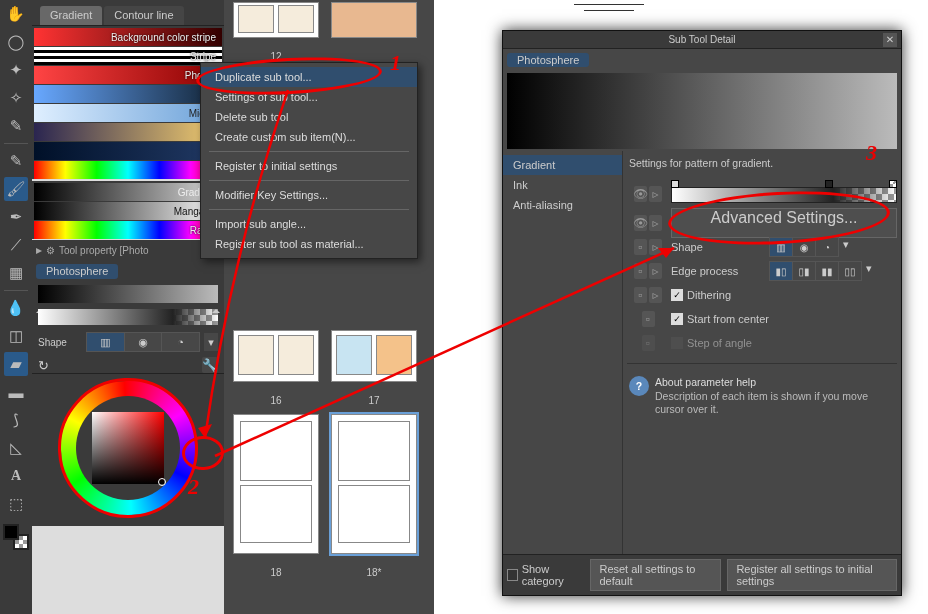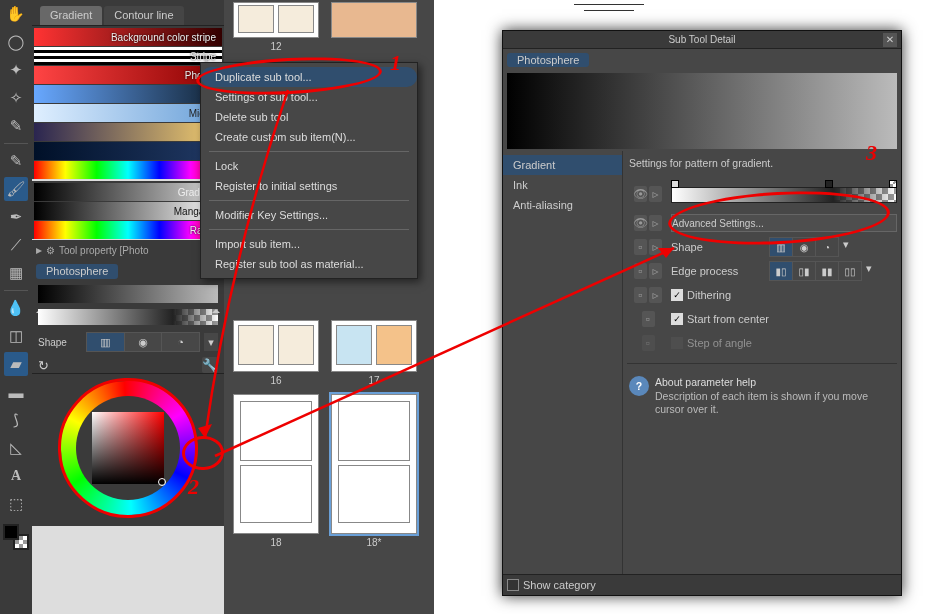--- a/index.html
+++ b/index.html
@@ -69,30 +69,30 @@
   .color-wheel .ring-hole { position:absolute; inset:18px; border-radius:50%; background:#3a3a3a; }
   .color-wheel .square { position:absolute; left:34px; top:34px; width:72px; height:72px;
     background:linear-gradient(to top, #000, rgba(0,0,0,0)),
                linear-gradient(to right, #FFF, #F00);
   }
   .color-wheel .cursor { position:absolute; width:8px; height:8px; border:1px solid #fff; border-radius:50%; left:100px; top:100px; }
 
   
   .thumb-col { position:absolute; left:224px; top:0; width:210px; height:614px; background:#474747; overflow:hidden; }
   .thumb-grid { display:flex; flex-wrap:wrap; gap:6px; padding:2px 6px 6px; }
-  .thumb { width:92px; background:#474747; display:flex; flex-direction:column; align-items:center; gap:3px; }
+  .thumb { width:92px; background:#474747; display:flex; flex-direction:column; align-items:center; gap:13px; }
   .thumb .page { width:86px; height:110px; background:#FFF; border:1px solid #888; position:relative; overflow:hidden; }
   .thumb .page.sel { outline:2px solid #6AA0D8; }
   .thumb .cap { font-size:10px; color:#ccc; }
   .thumb .page.big { height:140px; }
   .thumb .mini-panel { position:absolute; border:1px solid #888; background:#F5ECDC; }
 
   
   .ctx-menu { position:absolute; left:200px; top:62px; width:218px; background:#474747; border:1px solid #222; box-shadow:3px 3px 8px rgba(0,0,0,.5); padding:4px 0; z-index:20; }
-  .ctx-menu .mi { padding:4px 14px; font-size:11px; color:#DDD; cursor:pointer;border-radius:10px; }
+  .ctx-menu .mi { padding:4px 14px; font-size:11px; color:#DDD; cursor:pointer; }
   .ctx-menu .mi.hover { background:#304e6e; }
   .ctx-menu .sep { height:1px; background:#666; margin:4px 8px; }
 
   
   .canvas { position:absolute; left:434px; top:0; right:0; bottom:0; background:#FFF; }
   .canvas .mark { position:absolute; border-top:1px solid #333; }
 
   
   .stdet { position:absolute; left:502px; top:30px; width:400px; height:566px; background:#474747; border:1px solid #111; box-shadow:0 0 14px rgba(0,0,0,.8); z-index:15; display:flex; flex-direction:column; }
   .stdet .titlebar { height:18px; background:#3a3a3a; display:flex; align-items:center; justify-content:center; position:relative; border-bottom:1px solid #222; }
@@ -125,21 +125,21 @@
   .stdet .grad-edit .stop.s1 { left:0; }
   .stdet .grad-edit .stop.s2 { left:68%; background:#222; }
   .stdet .grad-edit .stop.s3 { right:0;
     background:
       linear-gradient(45deg,#999 25%,transparent 25%,transparent 75%,#999 75%),
       linear-gradient(45deg,#999 25%,#fff 25%,#fff 75%,#999 75%);
     background-size:6px 6px, 6px 6px;
     background-position:0 0, 3px 3px;
   }
 
-  .stdet .adv-btn { flex:1; background:#4e4e4e; height:18px; line-height:18px; font-size:10px; border:1px solid #666; cursor:pointer; }
+  .stdet .adv-btn { flex:1; text-align:center; background:#4e4e4e; height:30px; line-height:18px; font-size:16px; border:1px solid #666; cursor:pointer; }
   .stdet .opt-row { display:flex; align-items:center; height:24px; gap:4px; }
   .stdet .opt-row .label { flex:0 0 94px; font-size:11px; }
   .stdet .opt-row .btns { display:flex; gap:1px; background:#555; padding:1px; }
   .stdet .opt-row .btns .b { width:22px; height:18px; background:#474747; display:flex; align-items:center; justify-content:center; font-size:10px; }
   .stdet .opt-row .btns .b.sel { background:#304e6e; }
   .stdet .checkbox { width:12px; height:12px; background:#ddd; display:inline-flex; align-items:center; justify-content:center; color:#000; font-size:9px; }
 
   .stdet .help { display:flex; gap:6px; padding:4px 2px; font-size:10.5px; color:#bbb; align-items:flex-start; }
   .stdet .help .q { width:20px; height:20px; border-radius:50%; background:#5A88BB; color:#fff; font-weight:bold; display:flex; align-items:center; justify-content:center; flex:0 0 auto; }
 
@@ -334,26 +334,25 @@
     </div>
   </div>
 </div>
 
 <div class="ctx-menu">
   <div class="mi hover">Duplicate sub tool...</div>
   <div class="mi">Settings of sub tool...</div>
   <div class="mi">Delete sub tool</div>
   <div class="mi">Create custom sub item(N)...</div>
   <div class="sep"></div>
-  <div class="mi">Lock</div>
   <div class="mi">Register to initial settings</div>
   <div class="sep"></div>
   <div class="mi">Modifier Key Settings...</div>
   <div class="sep"></div>
-  <div class="mi">Import sub item...</div>
+  <div class="mi">Import sub angle...</div>
   <div class="mi">Register sub tool as material...</div>
 </div>
 
 <div class="stdet">
   <div class="titlebar">
     <span class="t">Sub Tool Detail</span>
     <span class="close">✕</span>
   </div>
   <div>
     <span class="chip">Photosphere</span>
@@ -465,20 +464,24 @@
         </div>
       </div>
     </div>
   </div>
 
   <div class="footer">
     <div class="showcat">
       <div class="cb"></div>
       <span>Show category</span>
     </div>
+    <div style="display:flex;gap:6px;">
+      <div class="btn">Reset all settings to default</div>
+      <div class="btn">Register all settings to initial settings</div>
+    </div>
   </div>
 </div>
 
 <div class="anno ring" style="left:196px; top:58px; width:186px; height:36px;"></div>
 <div class="anno num" style="left:390px; top:50px;">1</div>
 
 <div class="anno ring" style="left:182px; top:436px; width:42px; height:34px;"></div>
 <div class="anno num" style="left:188px; top:474px;">2</div>
 
 <svg class="anno" style="left:0;top:0;" width="928" height="614">

